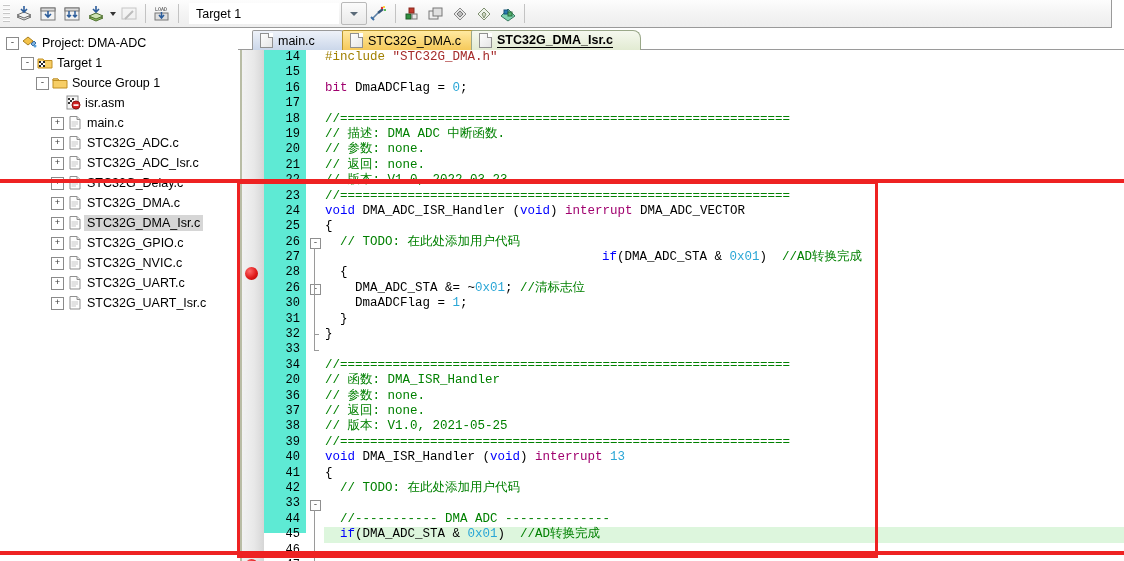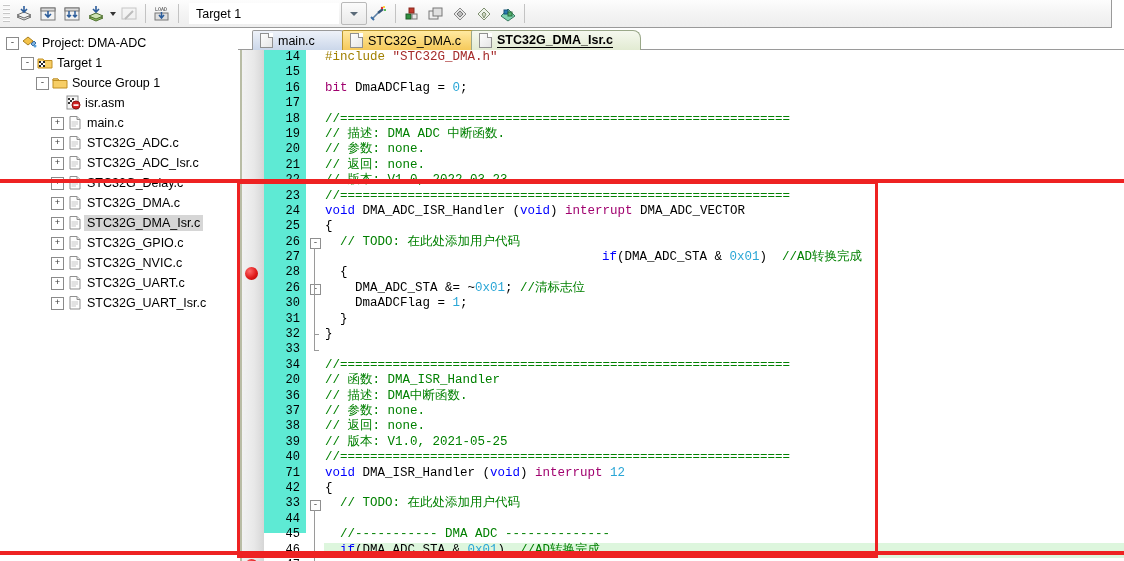--- a/index.html
+++ b/index.html
@@ -452,26 +452,25 @@
         <div class="crow" style="padding-left: 19px;"><span class="c-cmt">  // TODO: 在此处添加用户代码</span></div>
         <div class="crow" style="padding-left: 19px; text-align: center;"><span class="c-txt">  </span><span class="c-kw">if</span><span class="c-txt">(DMA_ADC_STA &amp; </span><span class="c-num">0x01</span><span class="c-txt">)  </span><span class="c-cmt">//AD转换完成</span></div>
         <div class="crow" style="padding-left: 19px;"><span class="c-txt">  {</span></div>
         <div class="crow" style="padding-left: 19px;"><span class="c-txt">    DMA_ADC_STA &amp;= ~</span><span class="c-num">0x01</span><span class="c-txt">; </span><span class="c-cmt">//清标志位</span></div>
         <div class="crow" style="padding-left: 19px;"><span class="c-txt">    DmaADCFlag = </span><span class="c-num">1</span><span class="c-txt">;</span></div>
         <div class="crow" style="padding-left: 19px;"><span class="c-txt">  }</span></div>
         <div class="crow" style="padding-left: 19px;"><span class="c-txt">}</span></div>
         <div class="crow" style="padding-left: 19px;">&nbsp;</div>
         <div class="crow" style="padding-left: 19px;"><span class="c-cmt">//============================================================</span></div>
         <div class="crow" style="padding-left: 19px;"><span class="c-cmt">// 函数: DMA_ISR_Handler</span></div>
-        <div class="crow" style="padding-left: 19px;"><span class="c-cmt">// 描述: DMA中断函数.</span></div>
         <div class="crow" style="padding-left: 19px;"><span class="c-cmt">// 参数: none.</span></div>
         <div class="crow" style="padding-left: 19px;"><span class="c-cmt">// 返回: none.</span></div>
         <div class="crow" style="padding-left: 19px;"><span class="c-cmt">// 版本: V1.0, 2021-05-25</span></div>
         <div class="crow" style="padding-left: 19px;"><span class="c-cmt">//============================================================</span></div>
-        <div class="crow" style="padding-left: 19px;"><span class="c-kw">void</span><span class="c-txt"> DMA_ISR_Handler (</span><span class="c-kw">void</span><span class="c-txt">) </span><span class="c-int">interrupt</span><span class="c-txt"> </span><span class="c-num">12</span></div>
+        <div class="crow" style="padding-left: 19px;"><span class="c-kw">void</span><span class="c-txt"> DMA_ISR_Handler (</span><span class="c-kw">void</span><span class="c-txt">) </span><span class="c-int">interrupt</span><span class="c-txt"> </span><span class="c-num">13</span></div>
         <div class="crow" style="padding-left: 19px;"><span class="c-txt">{</span></div>
         <div class="crow" style="padding-left: 19px;"><span class="c-cmt">  // TODO: 在此处添加用户代码</span></div>
         <div class="crow" style="padding-left: 19px;">&nbsp;</div>
         <div class="crow" style="padding-left: 19px;"><span class="c-cmt">  //----------- DMA ADC --------------</span></div>
         <div class="crow hl" style="padding-left: 19px;"><span class="c-txt">  </span><span class="c-kw">if</span><span class="c-txt">(DMA_ADC_STA &amp; </span><span class="c-num">0x01</span><span class="c-txt">)  </span><span class="c-cmt">//AD转换完成</span></div>
       </div>
     <div id="fold-col">
         <div class="fold-box" style="left: 4px; top: 187.8px;">-</div>
         <div class="fold-box" style="left: 4px; top: 234px;">-</div>
         <div class="fold-box" style="left: 4px; top: 449.6px;">-</div>
@@ -502,21 +501,21 @@
         <div class="crow">31</div>
         <div class="crow">32</div>
         <div class="crow">33</div>
         <div class="crow">34</div>
         <div class="crow">20</div>
         <div class="crow">36</div>
         <div class="crow">37</div>
         <div class="crow">38</div>
         <div class="crow">39</div>
         <div class="crow">40</div>
-        <div class="crow">71</div>
+        <div class="crow">41</div>
         <div class="crow">42</div>
         <div class="crow">33</div>
         <div class="crow">44</div>
         <div class="crow">45</div>
         <div class="crow">46</div>
         <div class="crow">47</div>
       </div>
     <div id="bookmark-gutter"></div>
     <div id="bp-col">
         <div class="bp" style="top: 216.6px;"></div>

